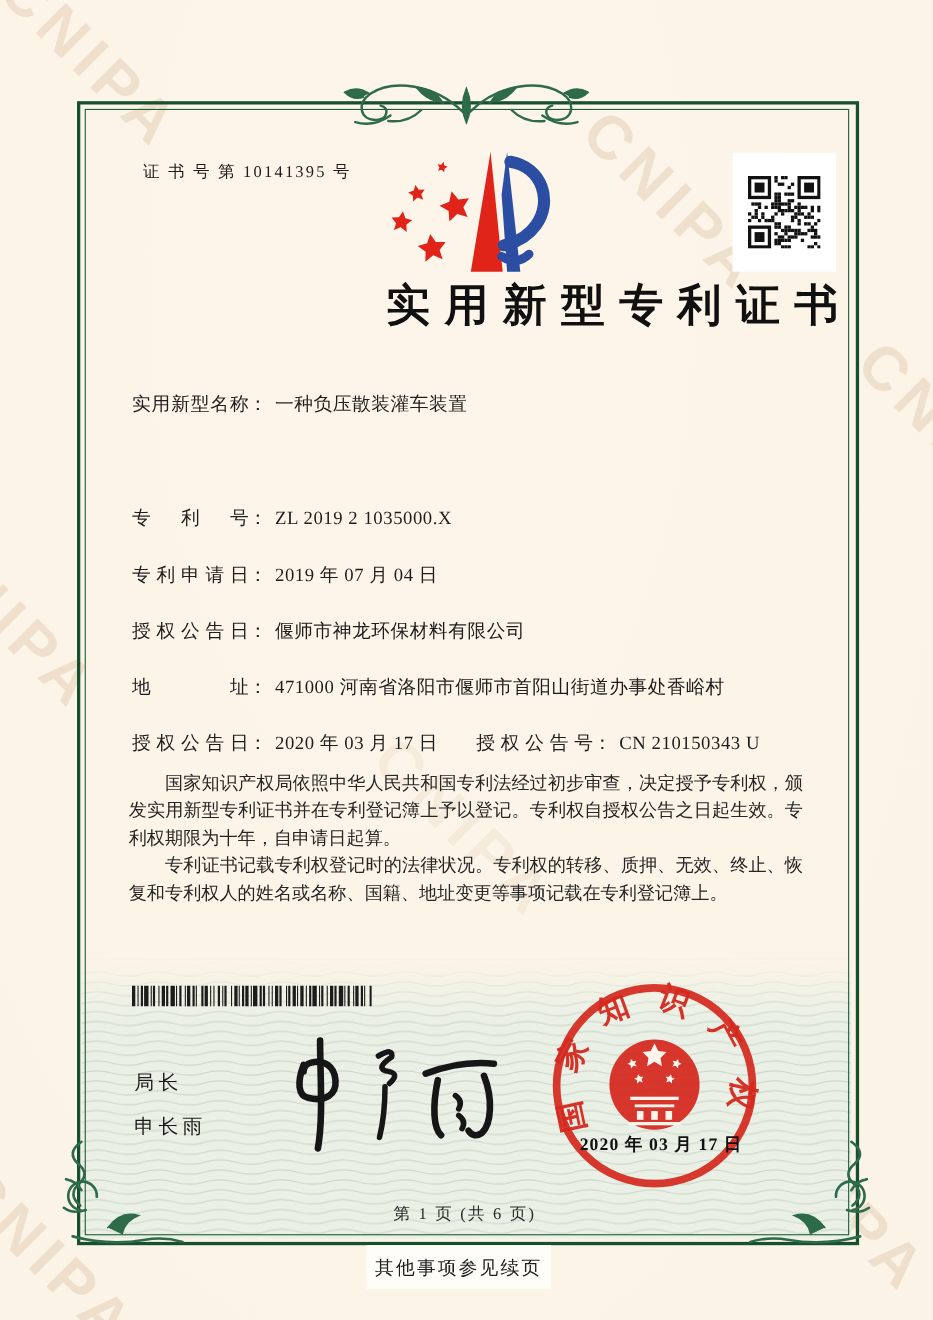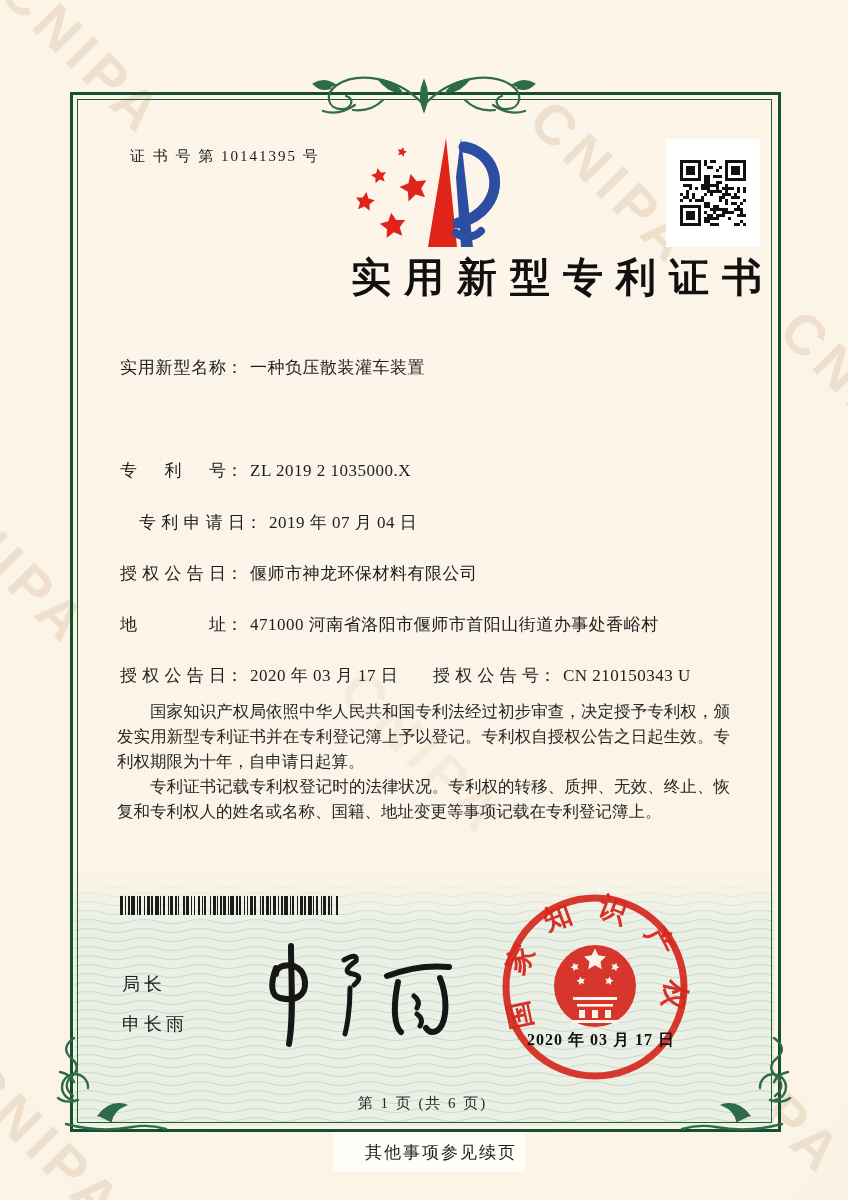--- a/index.html
+++ b/index.html
@@ -34,21 +34,21 @@
   .flabel{display:inline-block;width:106px;text-align:justify;text-align-last:justify;vertical-align:bottom;}
   .fcolon{display:inline-block;margin-right:7px;}
   .fvalue{letter-spacing:.5px;font-family:Liberation Serif, serif;}
   .row7b{position:absolute;left:313px;top:0;}
   
   .bodytext{left:117px;top:699px;width:613px;z-index:5;font-size:16.5px;line-height:25px;text-align:justify;color:#262626;}
   .bodytext p{margin:0;text-indent:2em;}
   
   .signoff{left:122px;top:964px;z-index:6;font-size:18px;letter-spacing:4px;color:#1c1c1c;line-height:40px;}
   .pageinfo{left:70px;top:1094px;width:705px;text-align:center;z-index:5;font-size:15px;letter-spacing:2px;color:#2a2a2a;}
-  .notebox{left:333px;top:1132px;width:168px;height:40px;background:#fffdf8;z-index:5;display:flex;align-items:center;justify-content:center;font-size:17px;letter-spacing:2px;color:#1e1e1e;padding-left:24px;}
+  .notebox{left:333px;top:1132px;width:168px;height:40px;background:#fffdf8;z-index:5;display:flex;align-items:center;justify-content:center;font-size:17px;letter-spacing:2px;color:#1e1e1e;}
   .sealdate{left:516px;top:1030px;width:170px;text-align:center;z-index:8;font-size:16px;letter-spacing:1px;color:#111;font-weight:bold;}
   svg{display:block;}
 </style>
 </head>
 <body>
 
 <div class="page">
 
   <div class="wm" style="left:-20px;top:20px;">CNIPA</div>
   <div class="wm" style="left:510px;top:150px;">CNIPA</div>
@@ -275,21 +275,21 @@
   </div>
 
   <div class="abs title">实用新型专利证书</div>
 
   <div class="frow" style="top:356px;">
     <span class="flabel">实用新型名称</span><span class="fcolon">：</span><span class="fvalue">一种负压散装灌车装置</span>
   </div>
   <div class="frow" style="top:459px;">
     <span class="flabel">专利号</span><span class="fcolon">：</span><span class="fvalue">ZL 2019 2 1035000.X</span>
   </div>
-  <div class="frow" style="top:511px;margin-left:19px;">
+  <div class="frow" style="top:511px;">
     <span class="flabel">专利申请日</span><span class="fcolon">：</span><span class="fvalue">2019 年 07 月 04 日</span>
   </div>
   <div class="frow" style="top:562px;">
     <span class="flabel">授权公告日</span><span class="fcolon">：</span><span class="fvalue">偃师市神龙环保材料有限公司</span>
   </div>
   <div class="frow" style="top:613px;">
     <span class="flabel">地址</span><span class="fcolon">：</span><span class="fvalue">471000 河南省洛阳市偃师市首阳山街道办事处香峪村</span>
   </div>
   <div class="frow" style="top:664px;width:660px;">
     <span class="flabel">授权公告日</span><span class="fcolon">：</span><span class="fvalue">2020 年 03 月 17 日</span>

